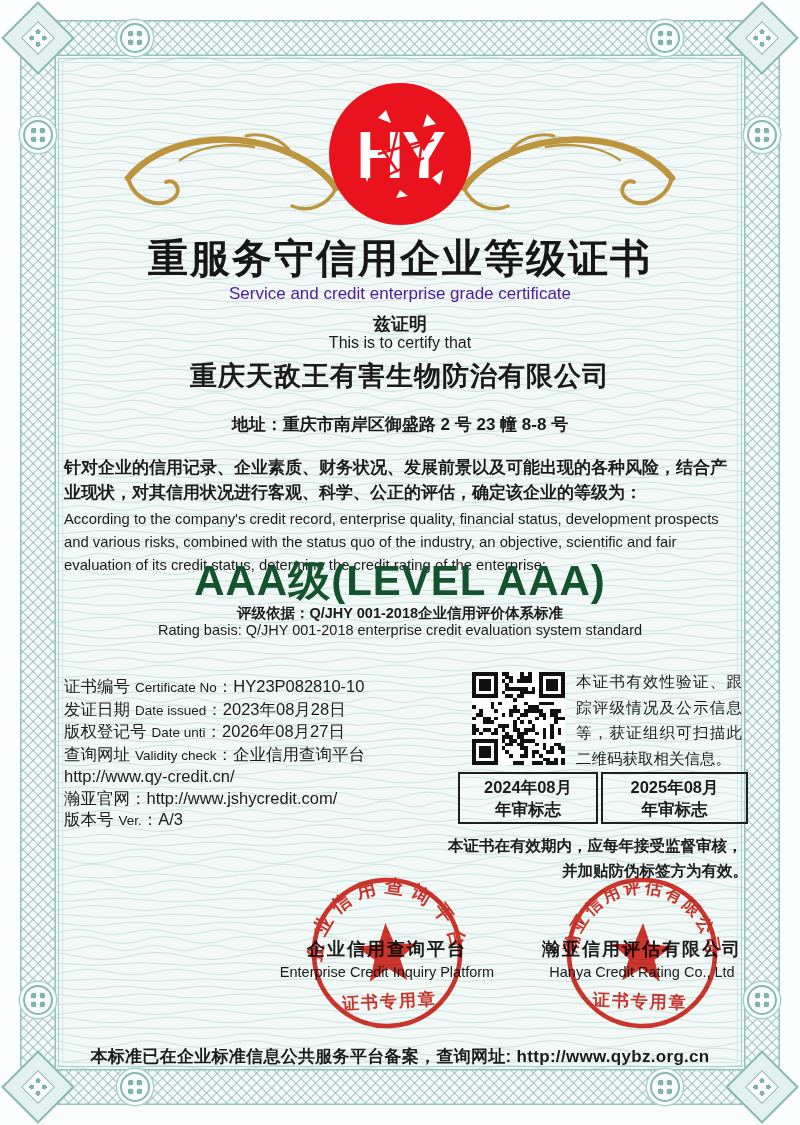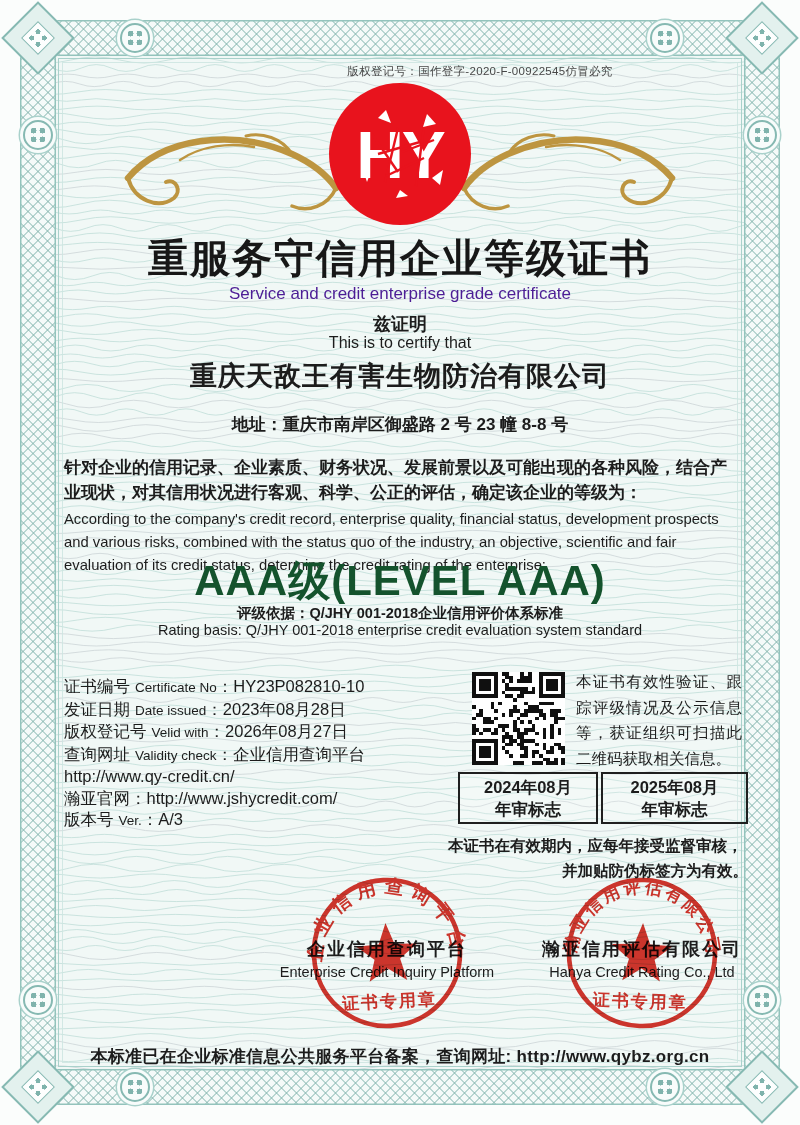--- a/index.html
+++ b/index.html
@@ -256,21 +256,20 @@
   <div class="corner-diamond d-br"></div>
   <div class="btn-circle" style="left:120px;top:23px"></div>
   <div class="btn-circle" style="left:650px;top:23px"></div>
   <div class="btn-circle" style="left:120px;top:1072px"></div>
   <div class="btn-circle" style="left:650px;top:1072px"></div>
   <div class="btn-circle" style="left:23px;top:120px"></div>
   <div class="btn-circle" style="left:747px;top:120px"></div>
   <div class="btn-circle" style="left:23px;top:985px"></div>
   <div class="btn-circle" style="left:747px;top:985px"></div>
 
-  <div class="abs copyright">版权登记号：国作登字-2020-F-00922545仿冒必究</div>
 
   <svg class="abs flourish flourish-left" viewBox="0 0 222 104">
     <path class="gold-stroke" stroke-width="6.5" d="M8 62 C42 22 112 12 172 38 C192 47 206 58 216 72"></path>
     <path class="gold-stroke" stroke-width="4" d="M8 62 C14 84 38 94 54 82 C62 75 56 62 46 66"></path>
     <path class="gold-stroke" stroke-width="3" d="M172 38 C162 22 142 16 126 20"></path>
     <path class="gold-stroke" stroke-width="3.5" d="M216 72 C208 90 188 97 172 90"></path>
     <path class="gold-stroke" stroke-width="2.5" d="M60 44 C80 30 110 26 134 31"></path>
   </svg>
   <svg class="abs flourish flourish-right" viewBox="0 0 222 104">
     <path class="gold-stroke" stroke-width="6.5" d="M8 62 C42 22 112 12 172 38 C192 47 206 58 216 72"></path>
@@ -317,21 +316,21 @@
   <div class="abs basis-en">Rating basis: Q/JHY 001-2018 enterprise credit evaluation system standard</div>
 
   <div class="abs details">
     <div class="detail-row">
       <span class="dzh">证书编号</span><span class="den">Certificate No</span><span class="dval">：HY23P082810-10</span>
     </div>
     <div class="detail-row">
       <span class="dzh">发证日期</span><span class="den">Date issued</span><span class="dval">：2023年08月28日</span>
     </div>
     <div class="detail-row">
-      <span class="dzh">版权登记号</span><span class="den">Velid with</span><span class="dval">：2026年08月27日</span>
+      <span class="dzh">版权登记号</span><span class="den">Date unti</span><span class="dval">：2026年08月27日</span>
     </div>
     <div class="detail-row">
       <span class="dzh">查询网址</span><span class="den">Validity check</span><span class="dval">：企业信用查询平台</span>
     </div>
     <div class="detail-row">
       <span class="dzh">http://www.qy-credit.cn/</span>
     </div>
     <div class="detail-row">
       <span class="dzh">瀚亚官网：http://www.jshycredit.com/</span>
     </div>

